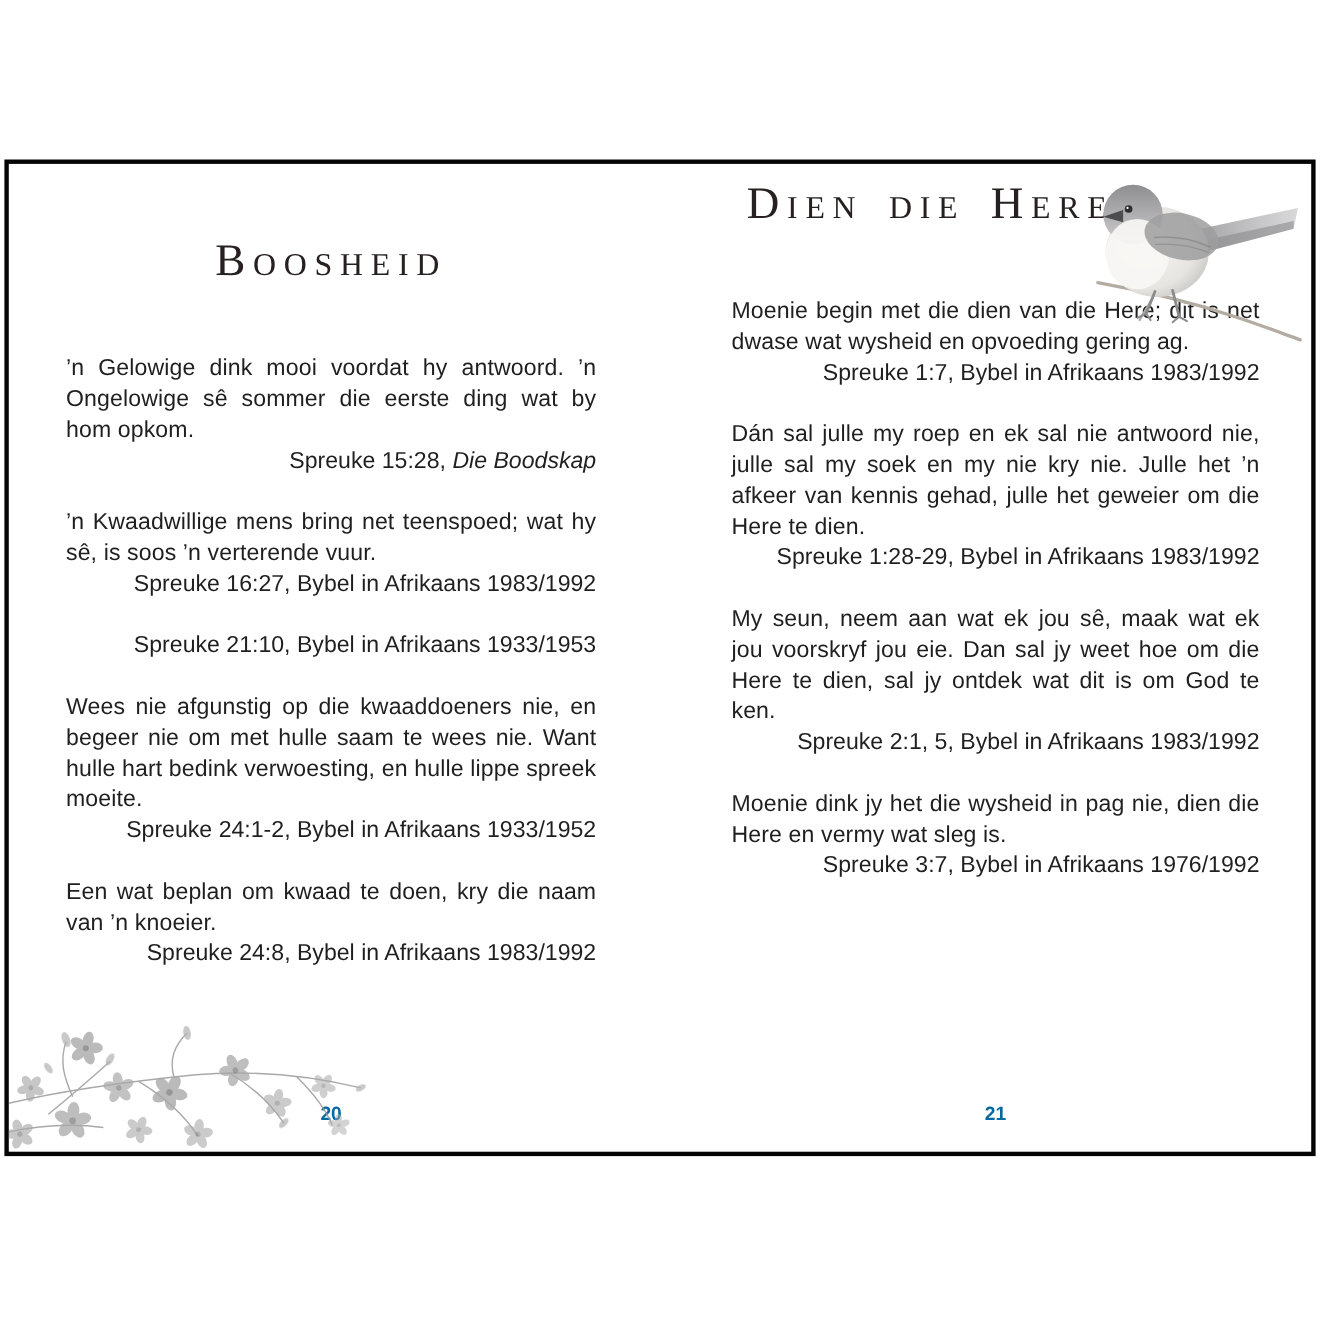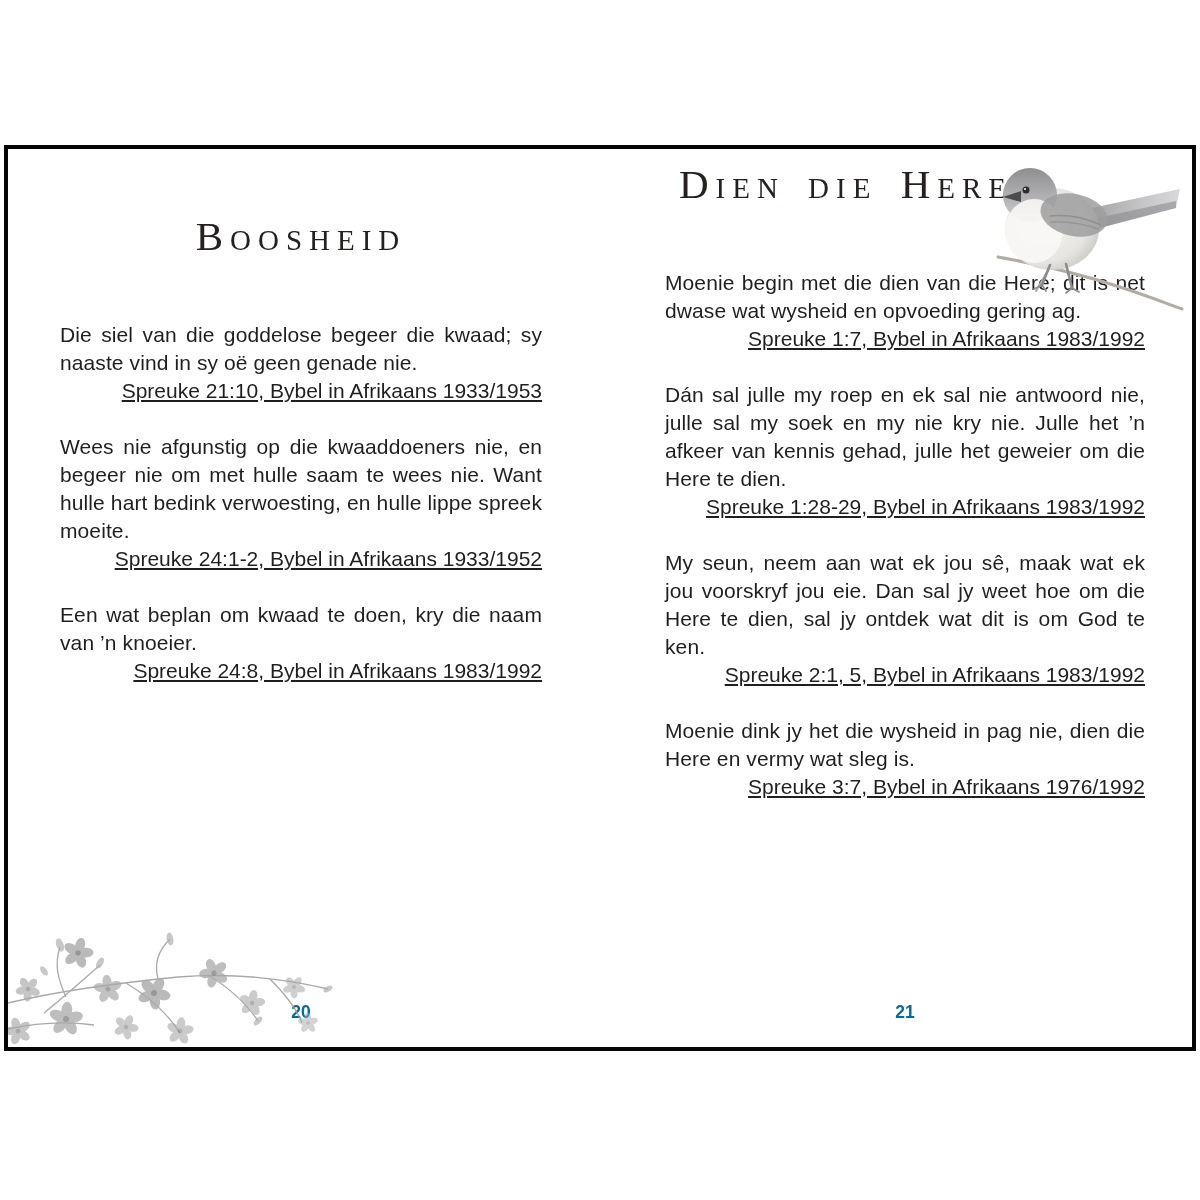--- a/index.html
+++ b/index.html
@@ -51,21 +51,20 @@
     color: #1f1f1f;
     letter-spacing: 0.1px;
   }
   .cite {
     margin: 0;
     font-size: 21px;
     line-height: 28px;
     text-align: right;
     color: #1f1f1f;
     white-space: nowrap;
-    text-decoration: underline;
   }
   .cite em { font-style: italic; }
 
   .pagenum {
     position: absolute;
     left: 0; right: 0;
     bottom: 24px;
     text-align: center;
     font-size: 17.5px;
     font-weight: 600;
@@ -85,24 +84,31 @@
 </style>
 </head>
 <body>
 
 <div class="canvas">
   <div class="frame">
 
     <section class="page page-left">
       <h1 class="page-title">Boosheid</h1>
 
-
-
-      <article class="entry">
-        <p class="verse">Die siel van die goddelose begeer die kwaad; sy naaste vind in sy oë geen genade nie.</p>
+      <article class="entry">
+        <p class="verse">’n Gelowige dink mooi voordat hy antwoord. ’n Ongelowige sê sommer die eerste ding wat by hom opkom.</p>
+        <p class="cite"><span>Spreuke 15:28, </span><em>Die Boodskap</em></p>
+      </article>
+
+      <article class="entry">
+        <p class="verse">’n Kwaadwillige mens bring net teenspoed; wat hy sê, is soos ’n verterende vuur.</p>
+        <p class="cite">Spreuke 16:27, Bybel in Afrikaans 1983/1992</p>
+      </article>
+
+      <article class="entry">
         <p class="cite">Spreuke 21:10, Bybel in Afrikaans 1933/1953</p>
       </article>
 
       <article class="entry">
         <p class="verse">Wees nie afgunstig op die kwaaddoeners nie, en begeer nie om met hulle saam te wees nie. Want hulle hart bedink verwoesting, en hulle lippe spreek moeite.</p>
         <p class="cite">Spreuke 24:1-2, Bybel in Afrikaans 1933/1952</p>
       </article>
 
       <article class="entry">
         <p class="verse">Een wat beplan om kwaad te doen, kry die naam van ’n knoeier.</p>

